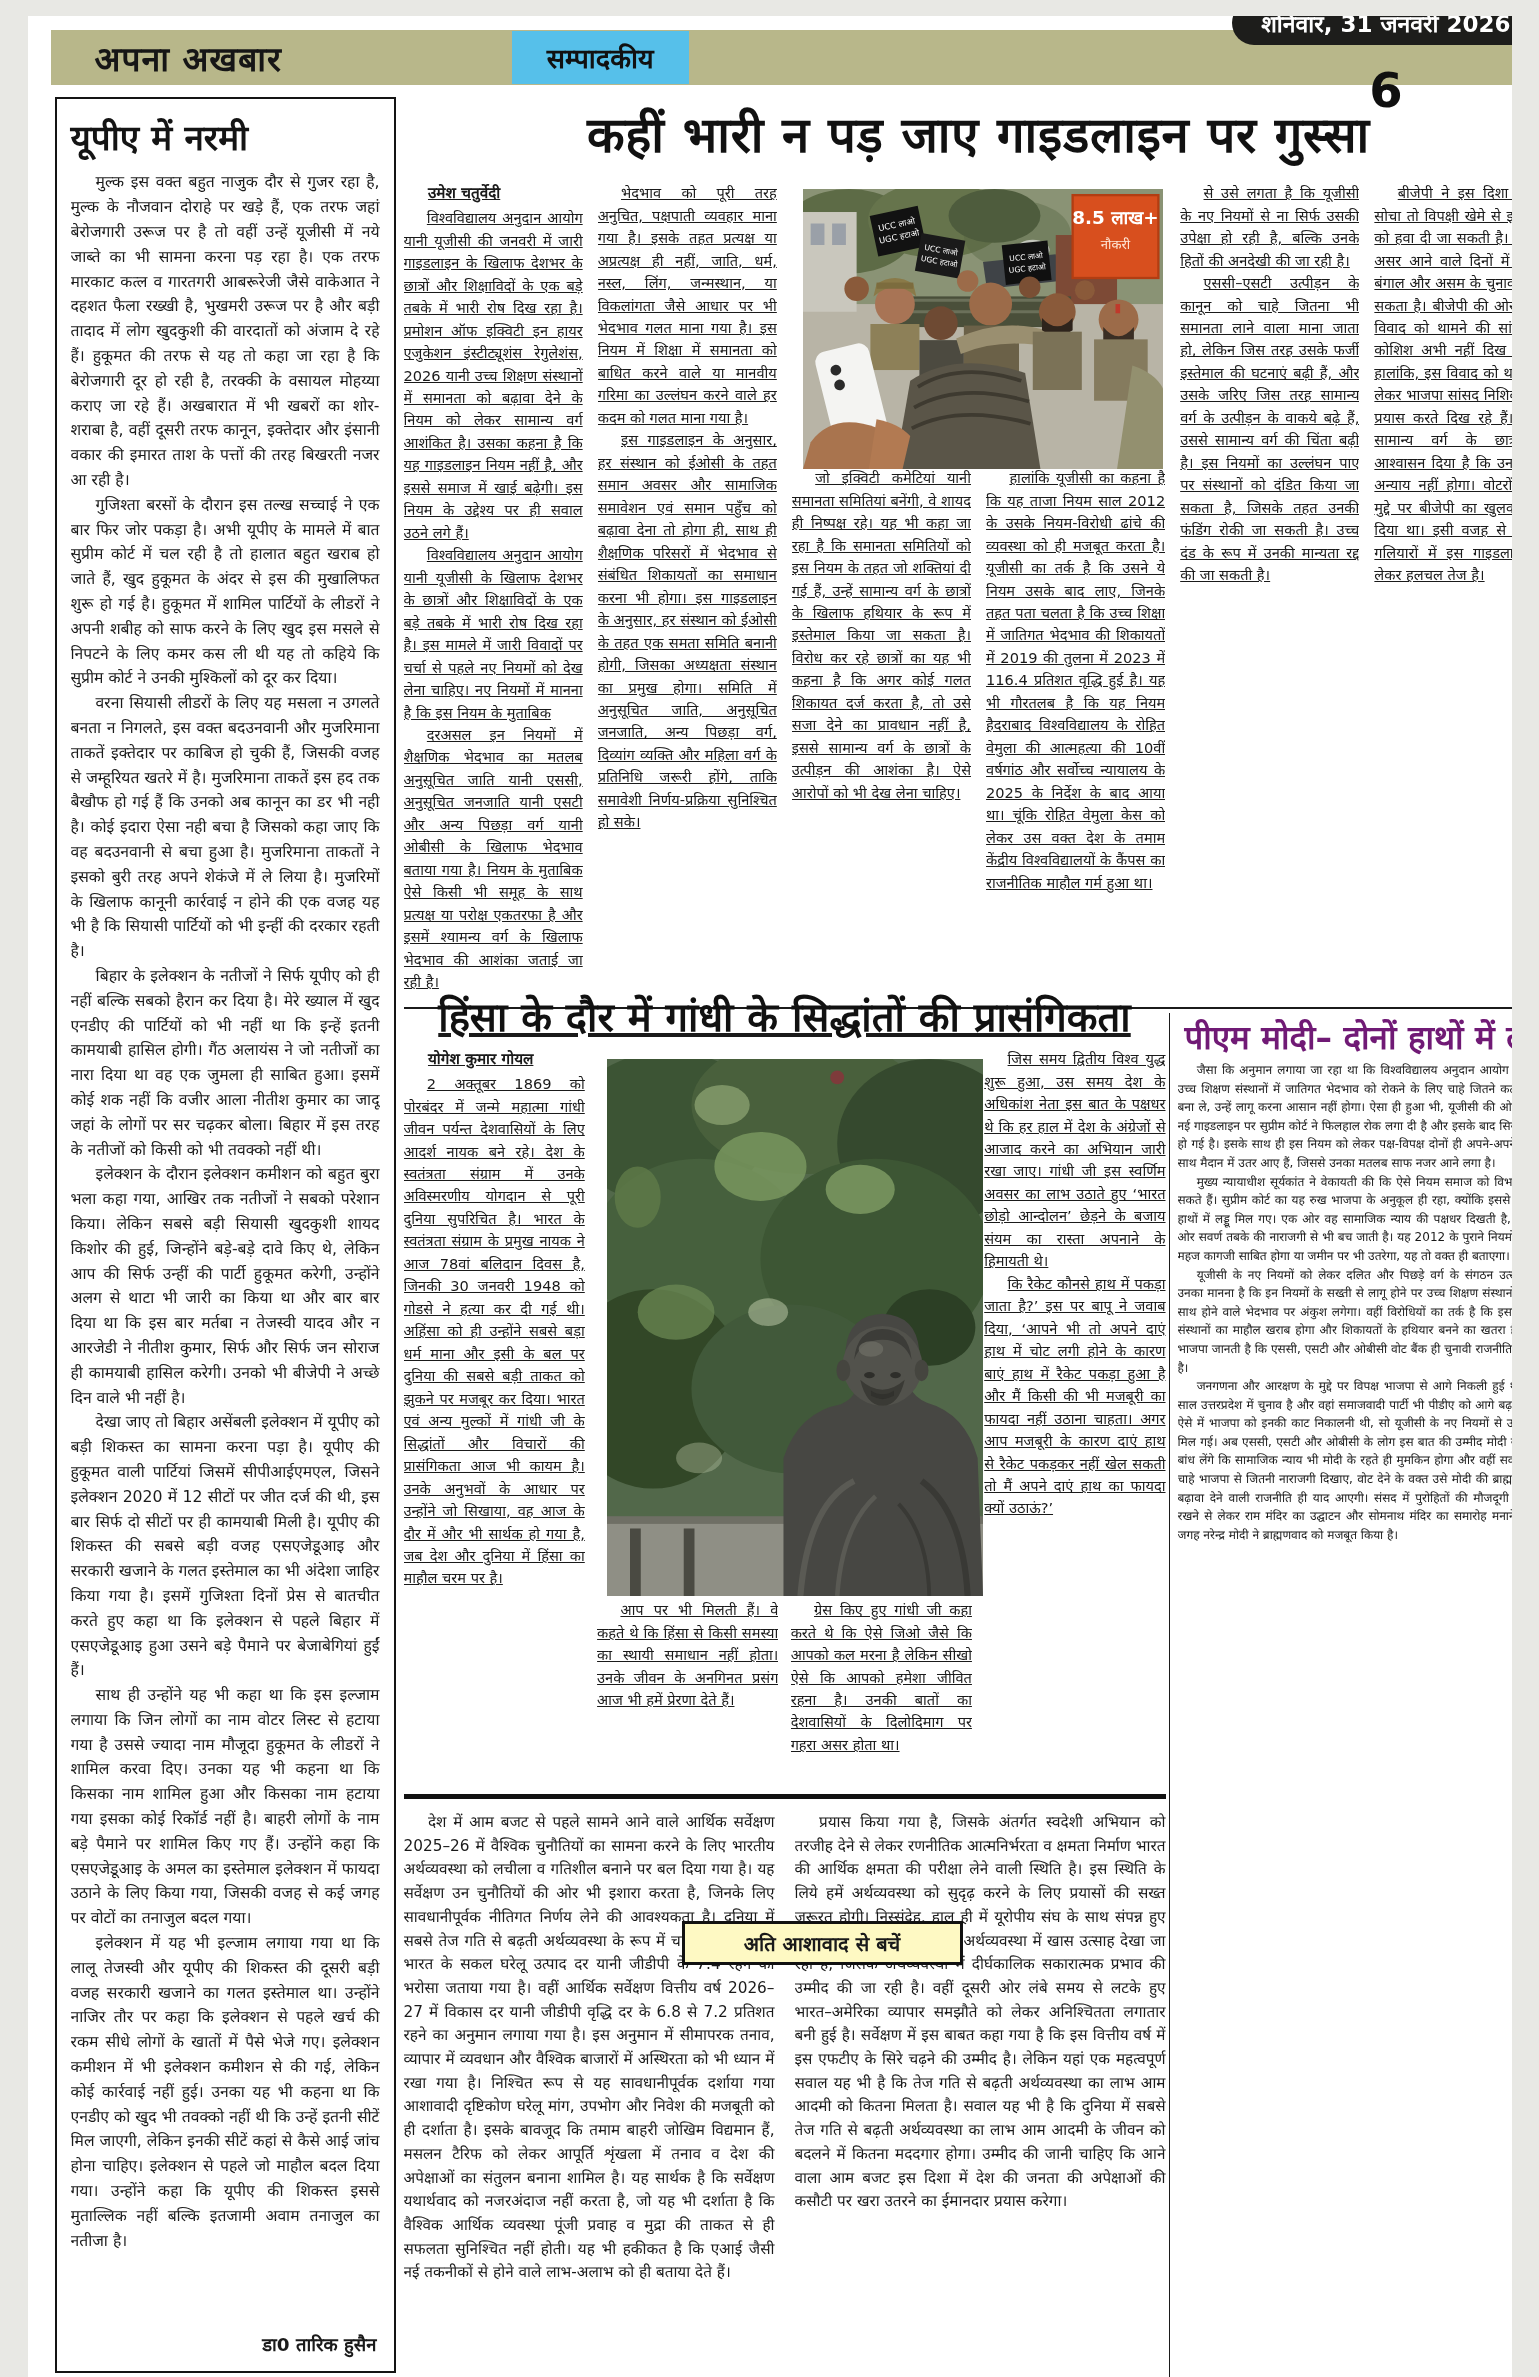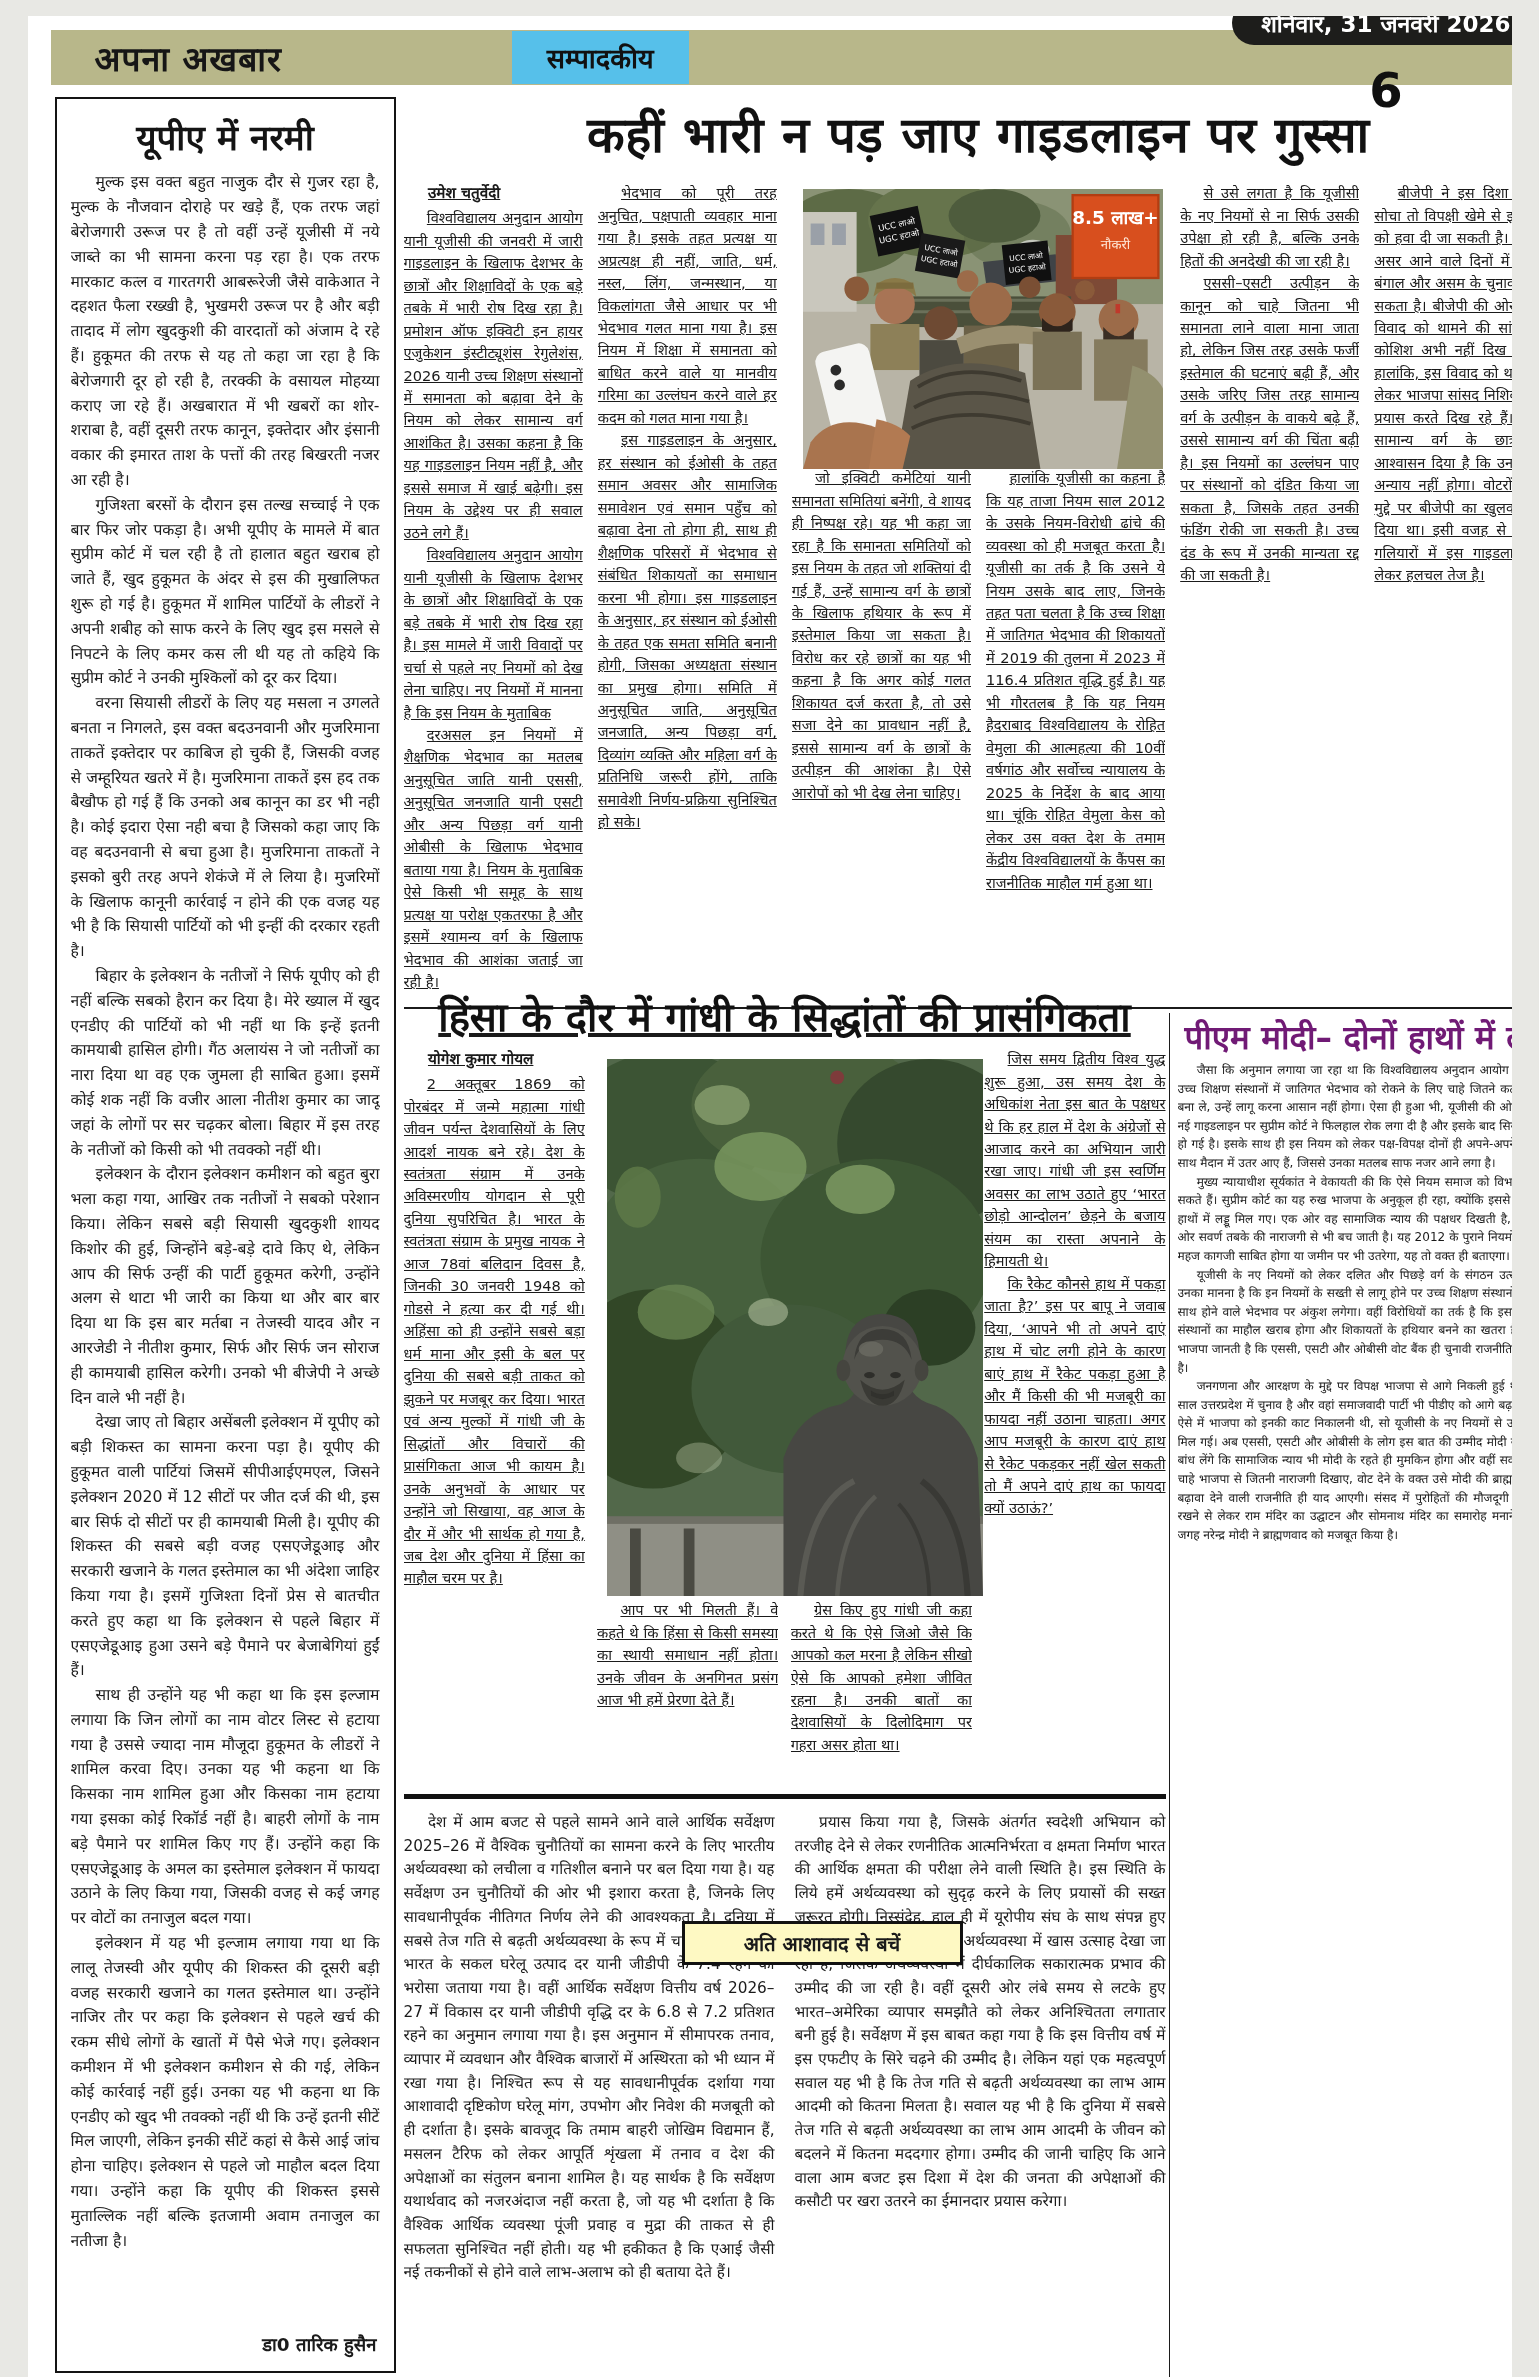--- a/index.html
+++ b/index.html
@@ -24,21 +24,21 @@
     padding:6.1px 29px;border-radius:31px;white-space:nowrap;
   }
   .page-num{font-size:48px;font-weight:800;color:#101010;line-height:1;}
   
   .left-box{
     position:absolute;left:27px;top:81px;width:341px;height:2276px;
     border:2.3px solid #141414;box-sizing:border-box;padding:12.3px 14px 54px 14px;
     overflow:hidden;
   }
   .left-box h2{
-    margin:1.5px 0 10.7px 0;text-align:center;font-size:35px;font-weight:800;color:#141414;
+    margin:1.5px 0 10.7px 0;font-size:35px;font-weight:800;color:#141414;
   }
   .left-box .body{font-size:15.7px;line-height:1.58;text-align:justify;overflow:hidden;height:2086px;}
   .left-author{
     position:absolute;right:17px;bottom:15.3px;font-size:18.4px;font-weight:800;background:#fff;padding-left:7.7px;
   }
   
   p{margin:0;text-indent:1.6em;}
   .jtext{text-align:justify;}
   
   .main-article{position:absolute;left:376px;top:83px;width:1150px;height:905px;}

